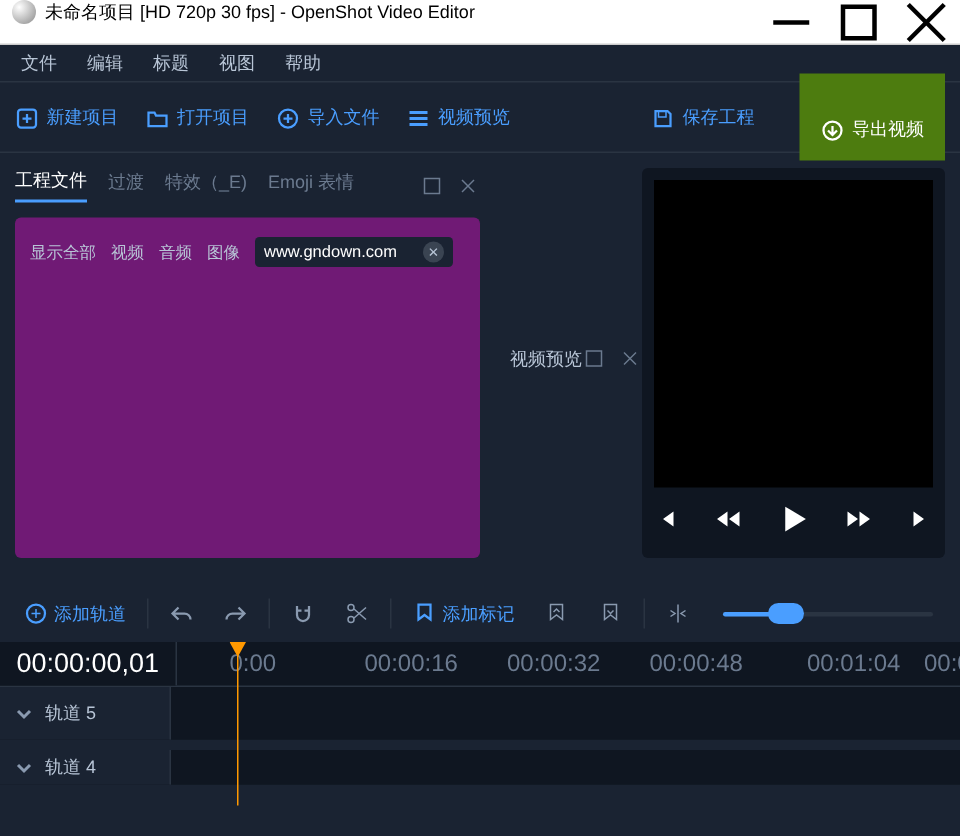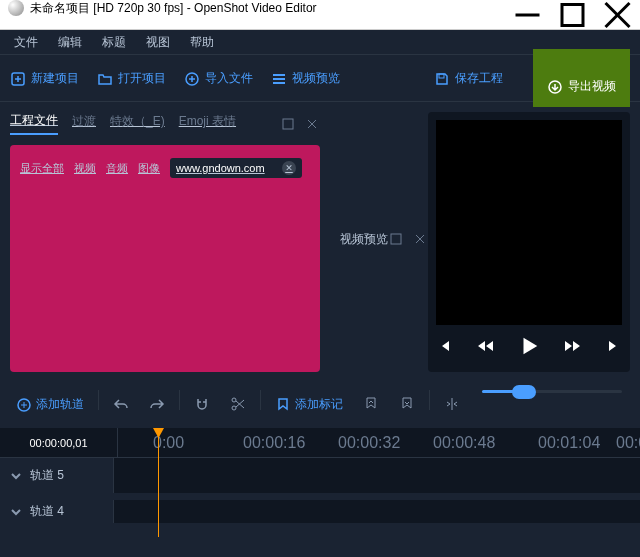--- a/index.html
+++ b/index.html
@@ -11,48 +11,48 @@
 .win-btn { width: 45px; height: 30px; display: flex; align-items: center; justify-content: center; cursor: pointer; }
 .menubar { height: 24px; background: #1a2332; display: flex; align-items: center; padding: 0 6px; gap: 4px; }
 .menu-item { padding: 2px 8px; cursor: pointer; font-size: 12px; }
 .divider { height: 1px; background: #2a3442; }
 .toolbar { height: 46px; display: flex; align-items: center; padding: 0 10px; gap: 18px; }
 .tool-btn { display: flex; align-items: flex-end; gap: 5px; color: #4a9eff; cursor: pointer; font-size: 12px; }
 .tool-btn.right { margin-left: auto; }
 .tool-btn.export { background: #4d7c0f; color: #fff; padding: 12px 14px; height: 58px; margin-left: 12px; }
 .icon { display: inline-flex; width: 16px; height: 16px; }
 .content { display: flex; height: 280px; }
-.left-panel { width: 330px; padding: 10px; display: flex; flex-direction: column; text-decoration: underline; }
+.left-panel { width: 330px; padding: 10px; display: flex; flex-direction: column; }
 .tabs { display: flex; gap: 14px; font-size: 12px; margin-bottom: 4px; align-items: center; }
 .tab { cursor: pointer; color: #6b7a8f; padding-bottom: 4px; }
 .tab.active { color: #fff; border-bottom: 2px solid #4a9eff; }
 .panel-actions { margin-left: auto; display: flex; gap: 8px; color: #6b7a8f; }
-.panel-box { flex: 1; background: #be185d; border-radius: 4px; padding: 10px; margin-top: 6px; }
+.panel-box { flex: 1; background: #701a75; border-radius: 4px; padding: 10px; margin-top: 6px; }
 .filter-row { display: flex; align-items: center; gap: 10px; font-size: 11px; height: 26px; }
 .filter-item { cursor: pointer; }
 .search-box { background: #1a2332; border-radius: 3px; padding: 3px 6px; display: flex; align-items: center; gap: 6px; }
 .search-input { background: transparent; border: none; color: #fff; outline: none; font-size: 11px; width: 100px; }
 .clear-x { width: 14px; height: 14px; background: #3a4452; border-radius: 50%; display: flex; align-items: center; justify-content: center; cursor: pointer; font-size: 9px; }
 .right-panel { flex: 1; padding: 10px; display: flex; flex-direction: row; }
 .preview-header { display: flex; align-items: center; font-size: 12px; margin-bottom: 6px; }
 .preview-box { flex: 1; background: #0f1621; border-radius: 4px; padding: 8px; display: flex; flex-direction: column; }
 .video-area { flex: 1; background: #000; }
 .play-controls { display: flex; justify-content: center; align-items: center; gap: 24px; padding: 10px 0 4px; }
 .play-btn { cursor: pointer; color: #fff; }
-.timeline-toolbar { height: 38px; display: flex; align-items: flex-start; padding: 0 8px; gap: 4px; margin-top: 8px; }
+.timeline-toolbar { height: 38px; display: flex; align-items: center; padding: 0 8px; gap: 4px; margin-top: 8px; }
 .tl-btn { padding: 6px 8px; cursor: pointer; color: #8a9ab0; display: flex; align-items: center; gap: 4px; border-radius: 3px; }
 .tl-btn.blue { color: #4a9eff; }
 .tl-sep { width: 1px; height: 20px; background: #2a3442; margin: 0 2px; }
 .zoom-slider { flex: 1; display: flex; align-items: center; padding: 0 10px; position: relative; }
 .slider-track { height: 3px; background: #2a3442; width: 100%; border-radius: 2px; position: relative; }
 .slider-fill { position: absolute; left: 0; width: 30%; height: 100%; background: #4a9eff; border-radius: 2px; }
 .slider-thumb { position: absolute; left: 30%; top: 50%; transform: translate(-50%,-50%); width: 24px; height: 14px; background: #4a9eff; border-radius: 7px; cursor: pointer; }
 .timeline { background: #0f1621; }
 .ruler { height: 30px; display: flex; position: relative; border-bottom: 1px solid #2a3442; }
-.timecode-box { width: 118px; display: flex; align-items: center; justify-content: center; font-size: 11px; color: #fff; background: #0f1621; border-right: 1px solid #2a3442; }
+.timecode-box { width: 118px; display: flex; align-items: center; justify-content: center; font-size: 18px; color: #fff; background: #0f1621; border-right: 1px solid #2a3442; }
 .ruler-ticks { flex: 1; position: relative; font-size: 16px; color: #6b7a8f; }
 .tick { position: absolute; top: 6px; }
 .playhead { position: absolute; left: 40px; top: 0; bottom: -80px; width: 1px; background: #ff9800; z-index: 5; }
 .playhead::before { content: ''; position: absolute; top: 0; left: -5px; width: 11px; height: 10px; background: #ff9800; clip-path: polygon(0 0, 100% 0, 50% 100%); }
 .track { height: 36px; display: flex; border-bottom: 1px solid #1a2332; }
 .track-header { width: 114px; background: #1a2332; display: flex; align-items: center; padding: 0 8px; gap: 6px; border-right: 1px solid #2a3442; }
 .track-content { flex: 1; background: #0f1621; position: relative; }
 .track-gap { height: 6px; background: #1a2332; }
 svg { width: 100%; height: 100%; }
 </style>

